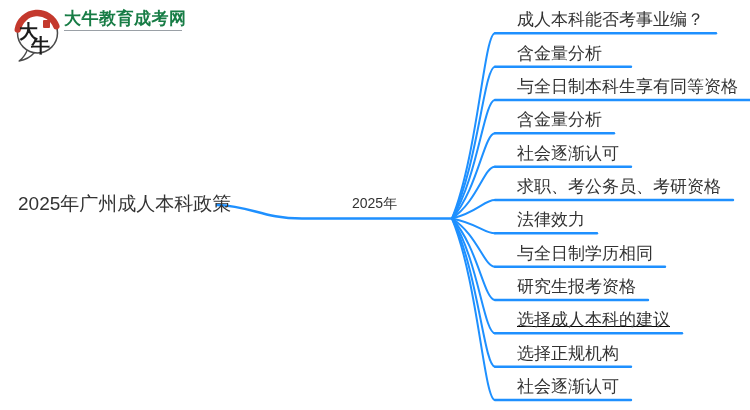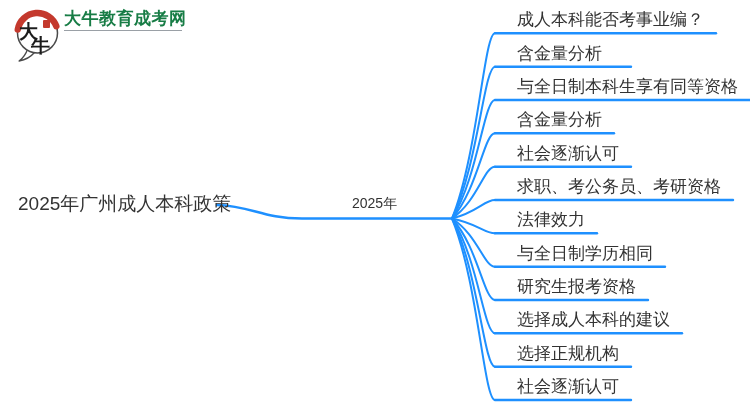--- a/index.html
+++ b/index.html
@@ -97,21 +97,21 @@
     </div>
       <div class="branch" style="left: 517px; top: 209.333px;">
       <span class="branch-label">法律效力</span>
     </div>
       <div class="branch" style="left: 517px; top: 242.667px;">
       <span class="branch-label">与全日制学历相同</span>
     </div>
       <div class="branch" style="left: 517px; top: 276px;">
       <span class="branch-label">研究生报考资格</span>
     </div>
-      <div class="branch" style="left: 517px; top: 309.333px;">
+      <div class="branch" style="left: 517px; top: 309.333px; text-decoration: underline;">
       <span class="branch-label">选择成人本科的建议</span>
     </div>
       <div class="branch" style="left: 517px; top: 342.667px;">
       <span class="branch-label">选择正规机构</span>
     </div>
       <div class="branch" style="left: 517px; top: 376px;">
       <span class="branch-label">社会逐渐认可</span>
     </div>
     </div>
 

